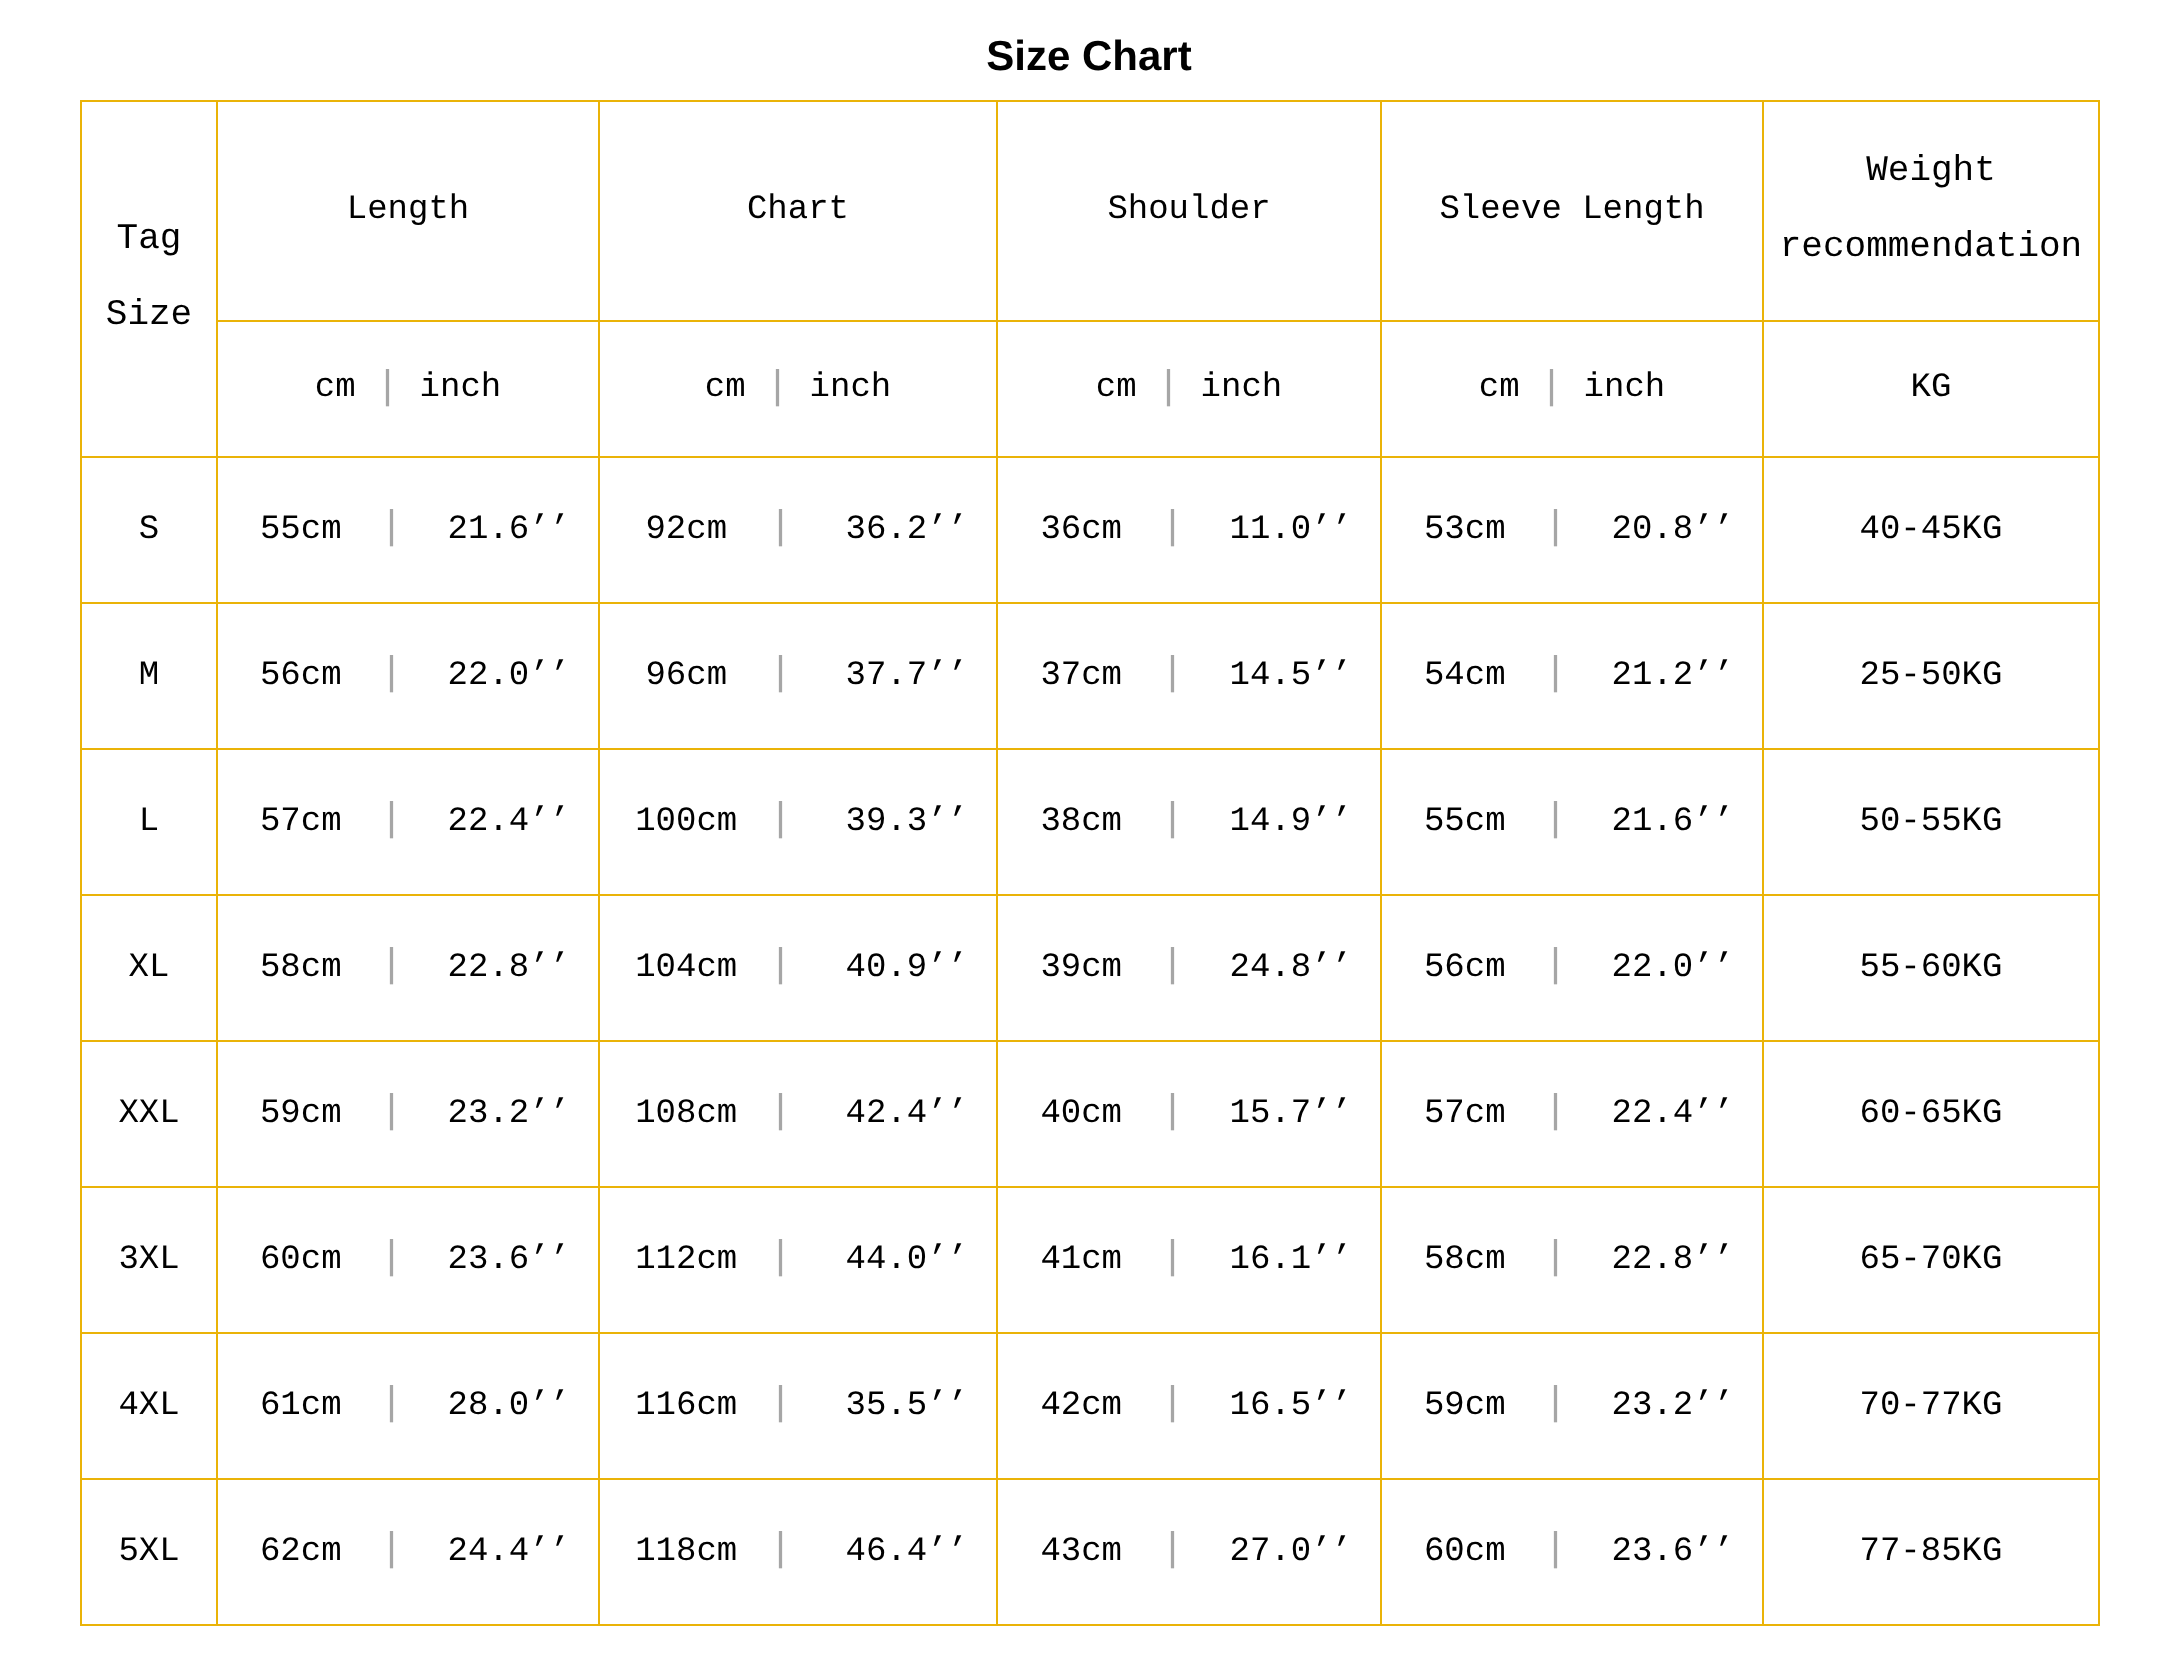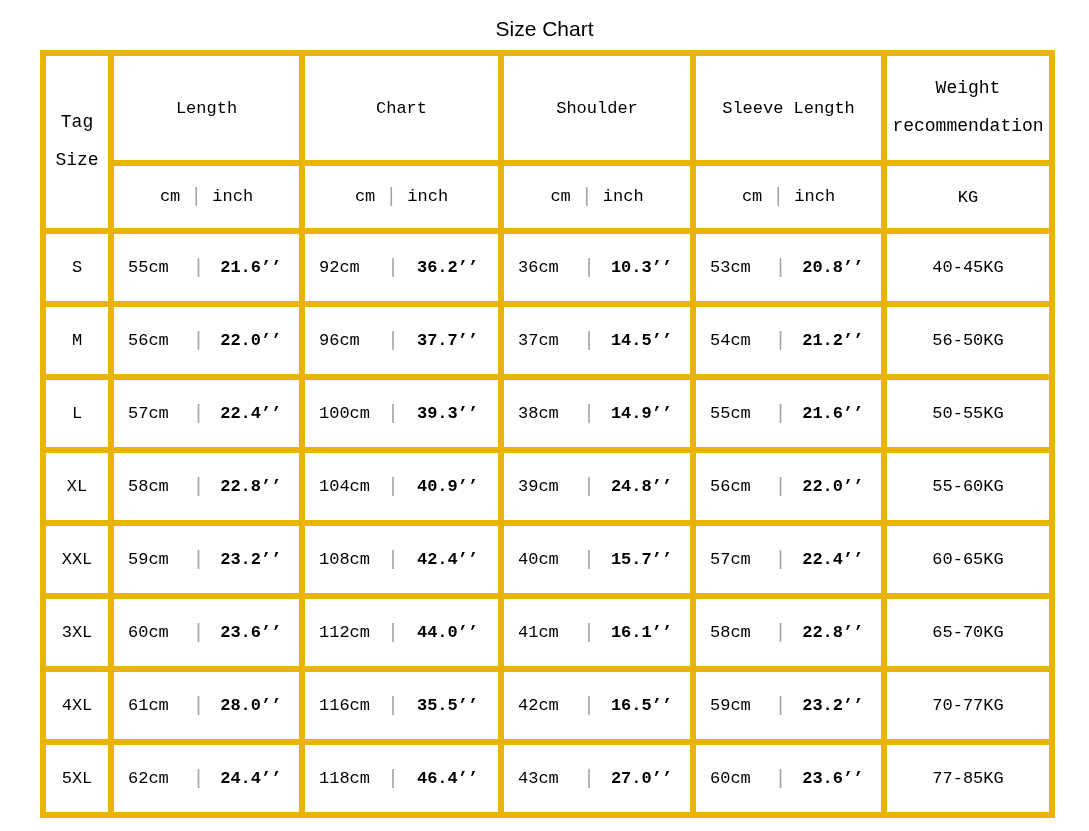--- a/index.html
+++ b/index.html
@@ -5,43 +5,43 @@
   html,body{margin:0;padding:0;}
   body{
     width:1089px;height:831px;background:#ffffff;
     font-family:"Liberation Mono","DejaVu Sans Mono",monospace;
     color:#000000;position:relative;
   }
   .page-title{
     position:absolute;top:17px;left:40px;width:1009px;
     text-align:center;
     font-family:"Liberation Sans","DejaVu Sans",sans-serif;
-    font-weight:400;font-size:21px;color:#000000;
+    font-weight:700;font-size:21px;color:#000000;
   }
   table.size-chart{
     position:absolute;left:40px;top:50px;
     width:1009px;border-collapse:collapse;table-layout:fixed;
   }
   .size-chart td{
-    border:6px solid #eab308;
+    border:1px solid #eab308;
     text-align:center;vertical-align:middle;
     font-size:17px;padding:0;overflow:hidden;
   }
   tr.hdr-top{height:110px;}
   tr.hdr-units{height:68px;}
   tr.data-row{height:73px;}
   .two-line{line-height:2.1;}
   .hdr-text{font-size:18px;}
   .pair{
     display:grid;grid-template-columns:1fr auto 1.3fr;
     align-items:center;box-sizing:border-box;
     width:100%;padding:0 14px;
   }
-  .pair .cm{text-align:left;white-space:nowrap;}
-  .pair .inch{text-align:center;white-space:nowrap;font-weight:bold;}
+  .pair .cm{text-align:center;white-space:nowrap;}
+  .pair .inch{text-align:right;white-space:nowrap;}
   .sep{
     color:#a6a6a6;font-size:20px;line-height:1;
     padding:0 12px 0 12px;
   }
   .unitpair{display:inline-flex;}
   .unitpair .sep{padding:0 10px;}
 </style>
 </head>
 <body>
 
@@ -120,21 +120,21 @@
           <div class="pair">
             <span class="cm">92cm</span>
             <span class="sep">|</span>
             <span class="inch">36.2’’</span>
           </div>
         </td>
     <td>
           <div class="pair">
             <span class="cm">36cm</span>
             <span class="sep">|</span>
-            <span class="inch">10.3’’</span>
+            <span class="inch">11.0’’</span>
           </div>
         </td>
     <td>
           <div class="pair">
             <span class="cm">53cm</span>
             <span class="sep">|</span>
             <span class="inch">20.8’’</span>
           </div>
         </td>
     <td>40-45KG</td>
@@ -163,21 +163,21 @@
             <span class="inch">14.5’’</span>
           </div>
         </td>
     <td>
           <div class="pair">
             <span class="cm">54cm</span>
             <span class="sep">|</span>
             <span class="inch">21.2’’</span>
           </div>
         </td>
-    <td>56-50KG</td>
+    <td>25-50KG</td>
   </tr>
 
   <tr class="data-row">
     <td>L</td>
     <td>
           <div class="pair">
             <span class="cm">57cm</span>
             <span class="sep">|</span>
             <span class="inch">22.4’’</span>
           </div>

